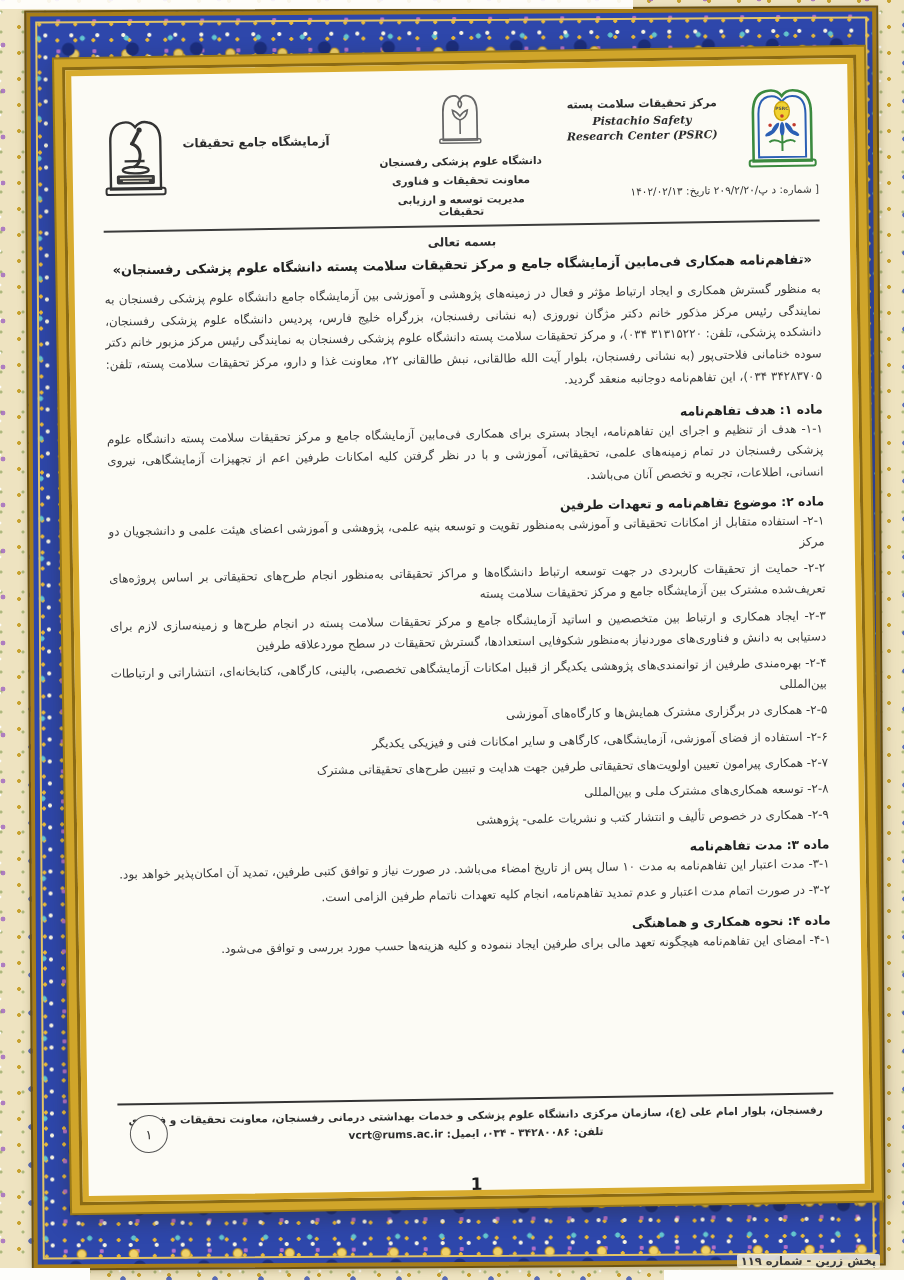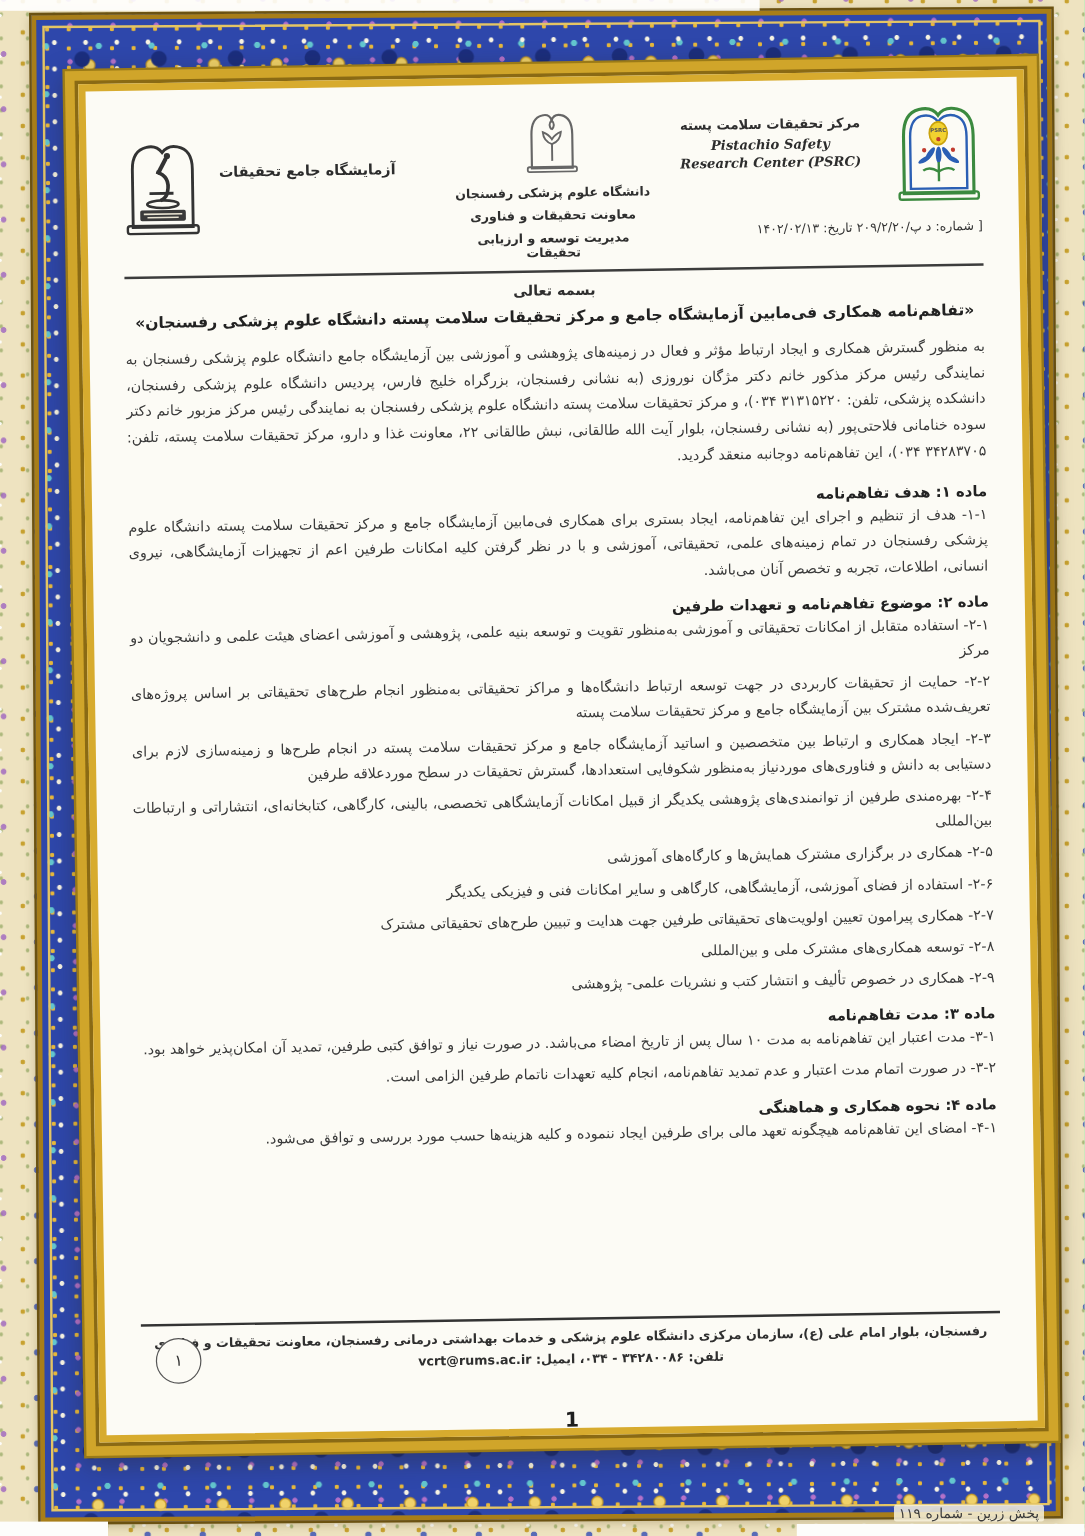--- a/index.html
+++ b/index.html
@@ -1,17 +1,17 @@
 <!DOCTYPE html>
 <html><head>
 <meta charset="utf-8">
 <style>
   html,body{margin:0;padding:0;}
   body{width:904px;height:1280px;overflow:hidden;font-family:"DejaVu Sans",sans-serif;background:#e9dfbf;}
-  .canvas{position:relative;width:904px;height:1280px;overflow:hidden;background:#86efac;}
+  .canvas{position:relative;width:904px;height:1280px;overflow:hidden;background:#ec4899;}
 
   
   .flower-field{position:absolute;inset:0;background-color:#eee3c0;
     background-image:
       radial-gradient(circle, rgba(62,86,182,.85) 2.4px, transparent 3px),
       radial-gradient(circle, rgba(158,100,192,.8) 2.1px, transparent 2.7px),
       radial-gradient(circle, rgba(198,158,40,.95) 1.7px, transparent 2.2px),
       radial-gradient(circle, rgba(255,255,255,.9) 1.2px, transparent 1.7px),
       radial-gradient(circle, rgba(120,150,70,.55) 1.3px, transparent 1.8px);
     background-size:46px 38px,54px 46px,30px 26px,40px 34px,22px 20px;
@@ -70,21 +70,21 @@
   .footer-line{font-size:10.6px;font-weight:600;color:#2f2f2f;line-height:1.7;}
   .page-circle{position:absolute;left:12px;top:10px;width:36px;height:36px;border:1.5px solid #555;
     border-radius:50%;display:flex;align-items:center;justify-content:center;font-size:13px;color:#333;background:#fcfbf5;}
   .bottom-number{position:absolute;bottom:-4px;left:50%;transform:translateX(-50%);
     font-size:17px;font-weight:bold;color:#1e1e1e;font-family:"DejaVu Sans",sans-serif;}
 
   
   .strip-top{position:absolute;left:0;top:0;width:70%;height:9px;background:rgba(255,255,255,.9);}
   .strip-bottom-left{position:absolute;left:0;bottom:0;width:90px;height:12px;background:#fdfdfb;}
   .strip-bottom-right{position:absolute;right:0;bottom:0;width:240px;height:10px;background:#fdfdfb;}
-  .printer-mark{position:absolute;right:34px;bottom:12px;font-size:11.5px;font-weight:normal;color:#3a3a3a;
+  .printer-mark{position:absolute;right:24px;bottom:12px;font-size:11.5px;font-weight:bold;color:#3a3a3a;
     background:rgba(248,242,220,.85);padding:0 4px;border-radius:2px;}
 
   svg{display:block;}
 </style>
 </head>
 <body>
 
 <div class="canvas">
   <div class="flower-field"></div>
   <div class="ornate-band"></div>

